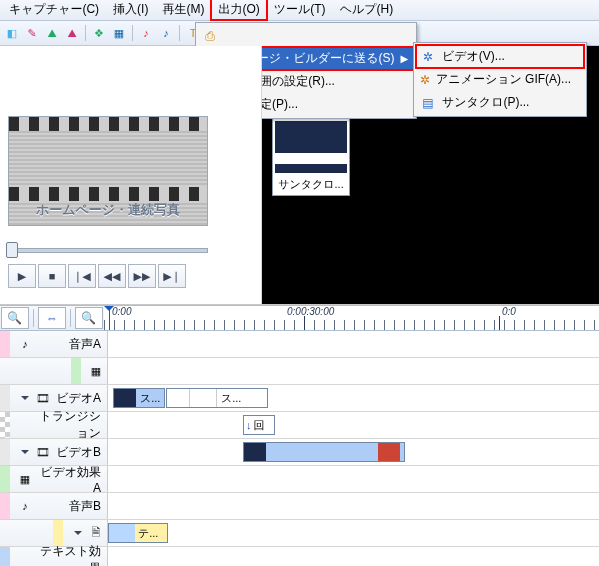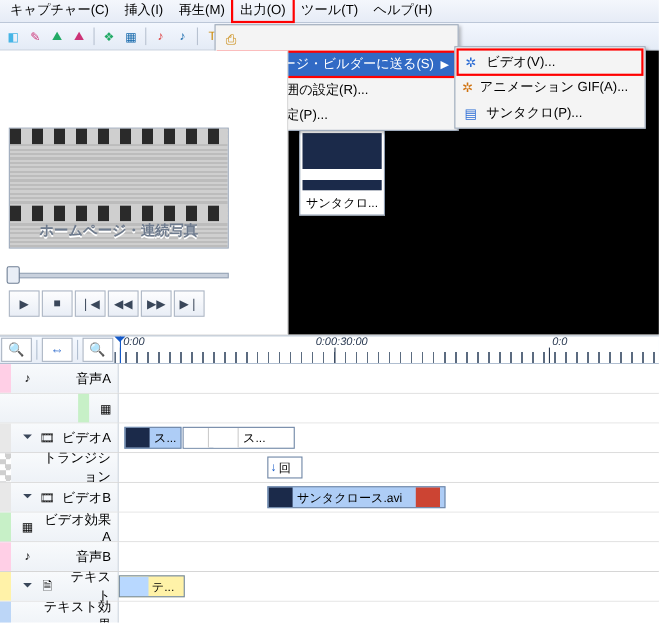--- a/index.html
+++ b/index.html
@@ -381,21 +381,20 @@
     <div class="track">
       <div class="head">
         <span class="stripe stripe-gray"></span>
         <span class="ticon"><span class="tri down"></span></span>
         <span class="ticon">🎞</span>
         <span class="tname">ビデオB</span>
       </div>
       <div class="lane">
         <div class="clip blue" style="left:135px; width:160px;">
           <div class="cthumb"></div>
-          <span>サンタクロース.avi</span>
           <div class="cthumb" style="margin-left:auto; background:#c43; "></div>
         </div>
       </div>
     </div>
 
     <div class="track">
       <div class="head">
         <span class="stripe stripe-green"></span>
         <span class="ticon">▦</span>
         <span class="tname">ビデオ効果A</span>
@@ -410,21 +409,20 @@
         <span class="tname">音声B</span>
       </div>
       <div class="lane"></div>
     </div>
 
     <div class="track">
       <div class="head">
         <span class="stripe stripe-yellow"></span>
         <span class="ticon"><span class="tri down"></span></span>
         <span class="ticon">🗎</span>
-        <span class="tname">テキスト</span>
       </div>
       <div class="lane">
         <div class="clip yellow" style="left:0; width:58px;">
           <div style="width:26px;height:100%;background:#b8d8ff;margin-right:3px;"></div>
           <span>テ...</span>
         </div>
       </div>
     </div>
 
     <div class="track">

